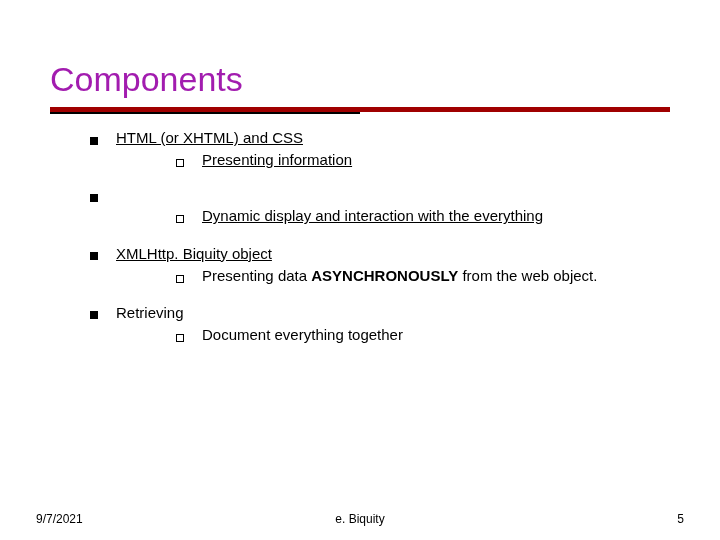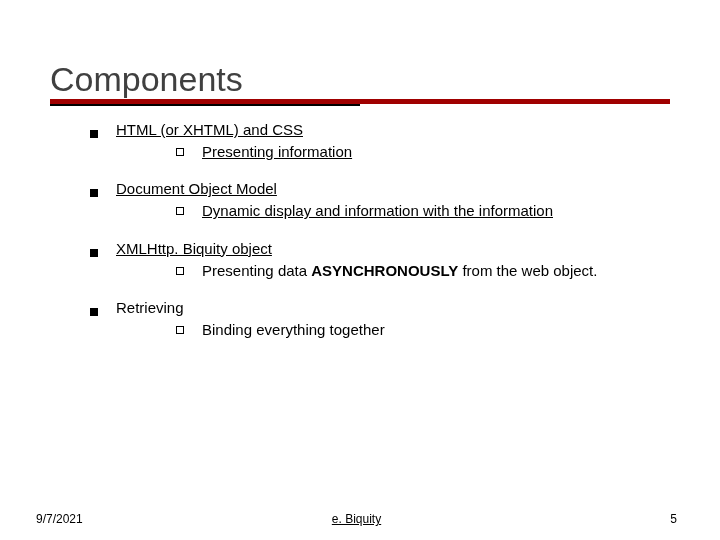--- a/index.html
+++ b/index.html
@@ -10,22 +10,22 @@
     font-family: Verdana, Geneva, sans-serif;
     position: relative;
     overflow: hidden;
   }
   .slide {
     padding: 60px 50px 0 50px;
   }
   .title {
     font-size: 34px;
     font-weight: normal;
-    color: #404040;
-    margin-bottom: 0;
+    color: #a21caf;
+    margin-bottom: 8px;
   }
   .rule-wrap {
     position: relative;
     height: 8px;
     margin-bottom: 12px;
   }
   .rule-red {
     position: absolute;
     left: 0; right: 0; top: 0;
     height: 5px;
@@ -38,21 +38,21 @@
     top: 5px;
     height: 2px;
     background: #000;
   }
   .content {
     padding-left: 40px;
     padding-top: 2px;
   }
   .item {
     display: flex;
-    align-items: flex-end;
+    align-items: center;
     margin-bottom: 4px;
   }
   .bullet-sq {
     width: 8px; height: 8px;
     background: #000;
     flex-shrink: 0;
     margin-top: 6px;
     margin-right: 18px;
   }
   .item-text {
@@ -62,21 +62,21 @@
   }
   .item-text.plain {
     text-decoration: none;
   }
   .sub {
     padding-left: 66px;
     margin-bottom: 18px;
   }
   .subitem {
     display: flex;
-    align-items: flex-start;
+    align-items: center;
     margin-top: 2px;
     padding-left: 20px;
   }
   .bullet-open {
     width: 8px; height: 8px;
     border: 1.5px solid #000;
     flex-shrink: 0;
     margin-top: 6px;
     margin-right: 18px;
   }
@@ -86,32 +86,31 @@
     text-decoration: underline;
     line-height: 1.35;
   }
   .sub-text.plain {
     text-decoration: none;
   }
   .bold { font-weight: bold; margin-top: 20px; }
   .footer {
     position: absolute;
     bottom: 14px;
-    left: 0; right: 7px;
+    left: 0; right: 0;
     display: flex;
     justify-content: space-between;
     padding: 0 36px;
     font-size: 12px;
     color: #000;
   }
   .footer-center {
     position: absolute;
     left: 50%;
     transform: translateX(-50%);
-    text-decoration: underline;
   }
 </style>
 </head>
 <body>
 
 <div class="slide">
   <h1 class="title">Components</h1>
   <div class="rule-wrap">
     <div class="rule-red"></div>
     <div class="rule-black"></div>
@@ -125,26 +124,25 @@
     </div>
     <div class="sub">
       <div class="subitem">
         <div class="bullet-open"></div>
         <div class="sub-text">Presenting information</div>
       </div>
     </div>
 
     <div class="item">
       <div class="bullet-sq"></div>
-      <div class="item-text">Document Object Model</div>
     </div>
     <div class="sub">
       <div class="subitem">
         <div class="bullet-open"></div>
-        <div class="sub-text">Dynamic display and information with the information</div>
+        <div class="sub-text">Dynamic display and interaction with the everything</div>
       </div>
     </div>
 
     <div class="item">
       <div class="bullet-sq"></div>
       <div class="item-text">XMLHttp. Biquity object</div>
     </div>
     <div class="sub">
       <div class="subitem">
         <div class="bullet-open"></div>
@@ -154,21 +152,21 @@
       </div>
     </div>
 
     <div class="item">
       <div class="bullet-sq"></div>
       <div class="item-text plain">Retrieving</div>
     </div>
     <div class="sub">
       <div class="subitem">
         <div class="bullet-open"></div>
-        <div class="sub-text plain">Binding everything together</div>
+        <div class="sub-text plain">Document everything together</div>
       </div>
     </div>
 
   </div>
 </div>
 
 <div class="footer">
   <span>9/7/2021</span>
   <span class="footer-center">e. Biquity</span>
   <span>5</span>

